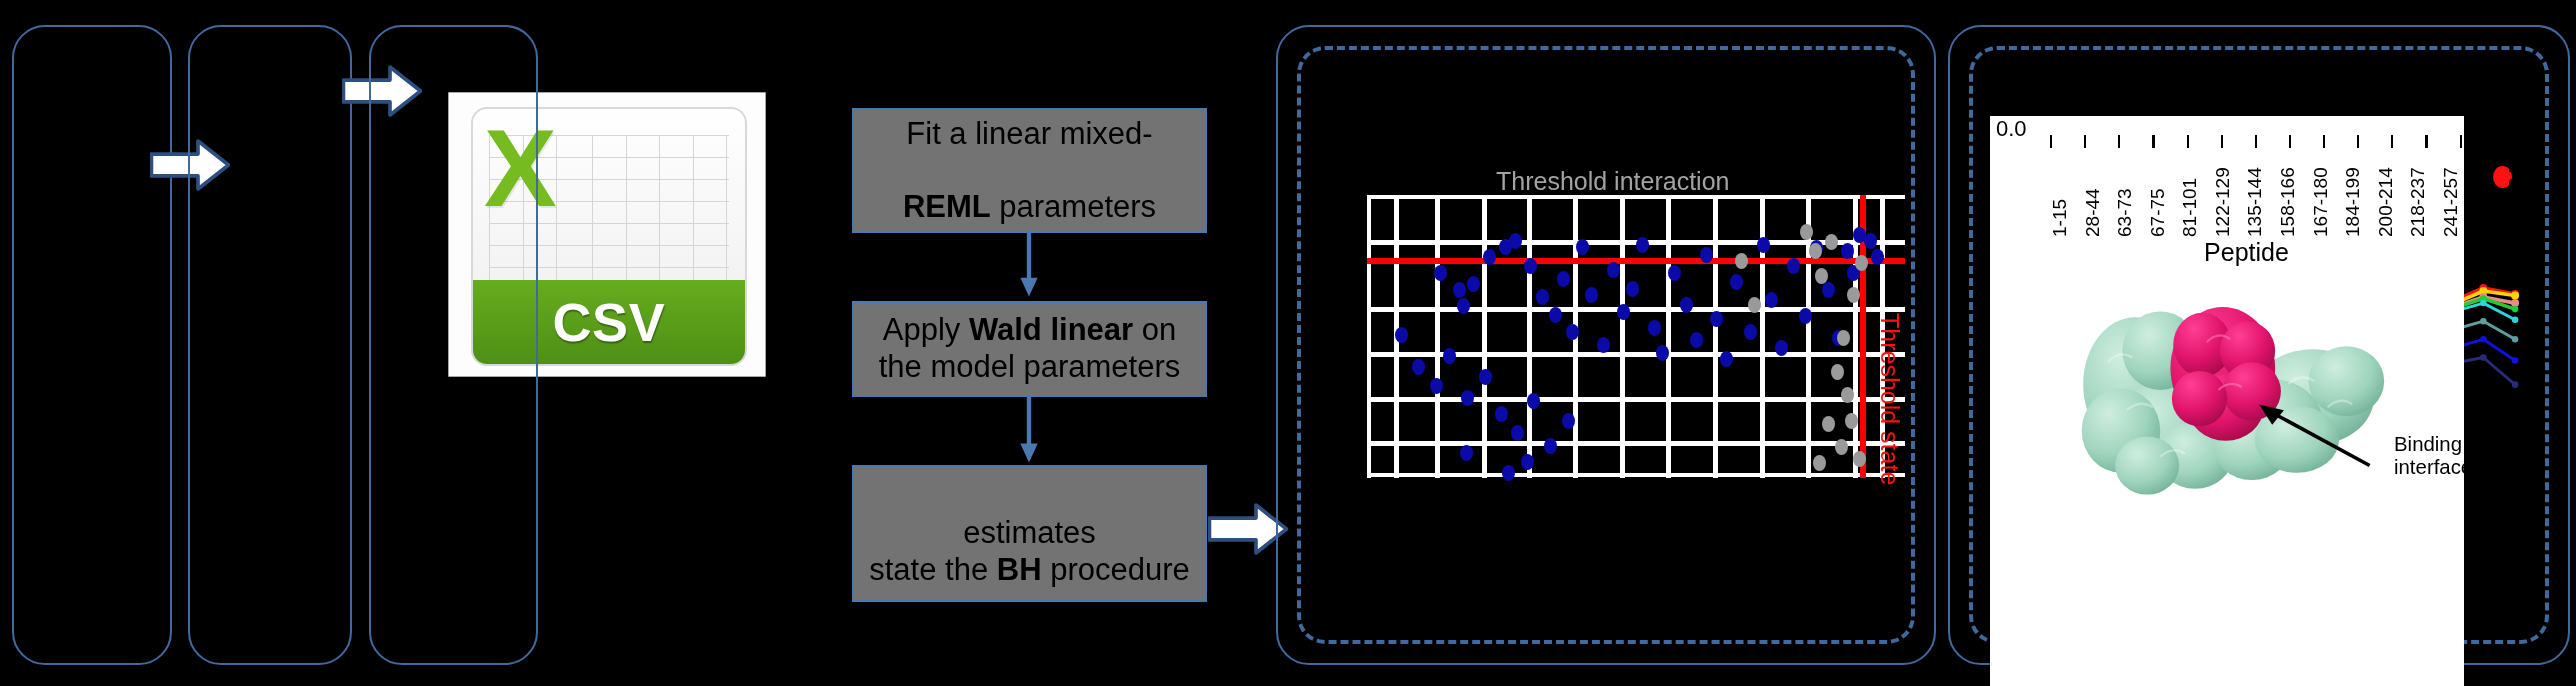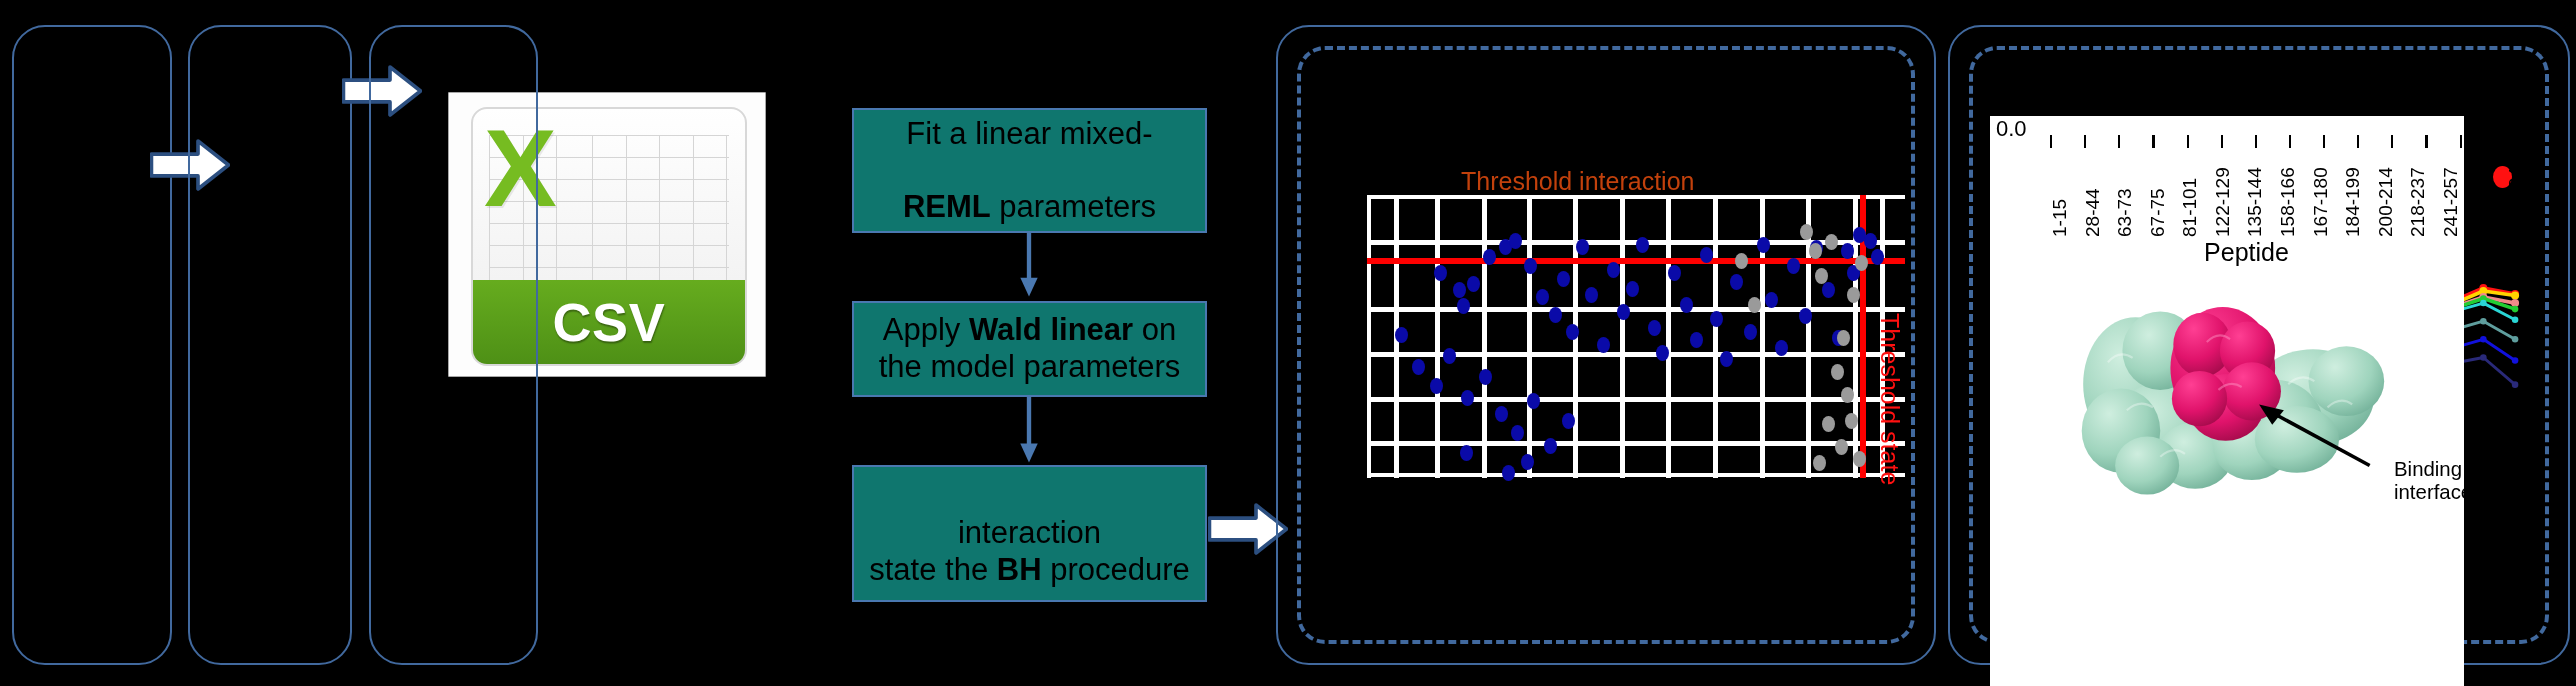--- a/index.html
+++ b/index.html
@@ -4,21 +4,21 @@
 <style>
   html,body{margin:0;padding:0;background:#000;}
   body{width:2576px;height:687px;overflow:hidden;font-family:"Liberation Sans",sans-serif;}
   #stage{position:relative;width:2576px;height:687px;background:#000;}
 
   
   .panel{position:absolute;border:2.9px solid #41699e;border-radius:33px;background:transparent;box-sizing:border-box;}
   .panel.dashed-inner::after{content:"";position:absolute;inset:19px;border:4.4px dashed #41699e;border-radius:28px;pointer-events:none;}
 
   
-  .pbox{position:absolute;box-sizing:border-box;background:#0f766e;border:2.2px solid #4a78b0;
+  .pbox{position:absolute;box-sizing:border-box;background:#737373;border:2.2px solid #4a78b0;
         display:flex;align-items:center;justify-content:center;text-align:center;
         color:#000;font-size:31px;line-height:1.18;padding:4.4px 7.3px;}
   .pbox b{font-weight:bold;}
 
   
   .barrow{position:absolute;}
   .barrow svg{display:block;}
 
   
   .darrow{position:absolute;}
@@ -39,21 +39,21 @@
              display:flex;align-items:center;justify-content:center;}
   .csv .band span{color:#fff;font-size:54px;font-weight:bold;letter-spacing:0.7px;
                   text-shadow:0.7px 1.5px 1.5px rgba(0,0,0,.35);}
 
   
   .scat{position:absolute;background:#000;}
   .scat .gl{position:absolute;background:#fff;}
   .scat .red-h{position:absolute;height:5.8px;background:#ff0000;}
   .scat .red-v{position:absolute;width:5.8px;background:#ff0000;}
   .scat .pt{position:absolute;border-radius:50%;}
-  .thr-int{position:absolute;color:#c2410c;font-size:25px;white-space:nowrap;}
+  .thr-int{position:absolute;color:#a3a3a3;font-size:25px;white-space:nowrap;margin-left:35px;}
   .thr-st{position:absolute;color:#ff1111;font-size:25px;white-space:nowrap;
           transform:rotate(90deg);transform-origin:left top;}
 
   
   .pep{position:absolute;}
   .pep svg{display:block;}
   .legdot{position:absolute;border-radius:50%;}
 
   
   .axiscard{position:absolute;background:#fff;}
@@ -145,21 +145,21 @@
   <div class="darrow" style="left:1018px;top:397px;width:22px;height:67px;">
     <svg width="22" height="67" viewBox="0 0 30 92">
       <line x1="15" y1="0" x2="15" y2="68" stroke="#4a78b0" stroke-width="6"></line>
       <path d="M3 64 L27 64 L15 90 Z" fill="#4a78b0"></path>
     </svg>
   </div>
 
   <div class="pbox" style="left:852px;top:465px;width:355px;height:137px;">
     <div>
       <br>
-      <span>interaction</span><br>
+      <span>estimates</span><br>
       <span>state the </span><b>BH</b><span> procedure</span>
     </div>
   </div>
 
   <div class="barrow" style="left:1208px;top:502px;width:80px;height:54px;">
     <svg width="80" height="54" viewBox="0 0 110 74">
       <path d="M2 22 L66 22 L66 4 L108 37 L66 70 L66 52 L2 52 Z" fill="#ffffff" stroke="#2c4f80" stroke-width="5" stroke-linejoin="round"></path>
     </svg>
   </div>
 
@@ -538,19 +538,19 @@
         <path d="M222 158 q16 -14 32 -4"></path>
       </g>
 
       <g>
         <line x1="430" y1="262" x2="290" y2="186" stroke="#000" stroke-width="5"></line>
         <path d="M278 178 L312 186 L296 206 Z" fill="#000"></path>
       </g>
     </svg>
   </div>
 
-  <div class="annot" style="left:2394px;top:458px;width:145px;">
+  <div class="annot" style="left:2394px;top:433px;width:145px;">
     <div>Binding</div>
     <div>interface</div>
   </div>
 
 </div>
 
 
 </body></html>

